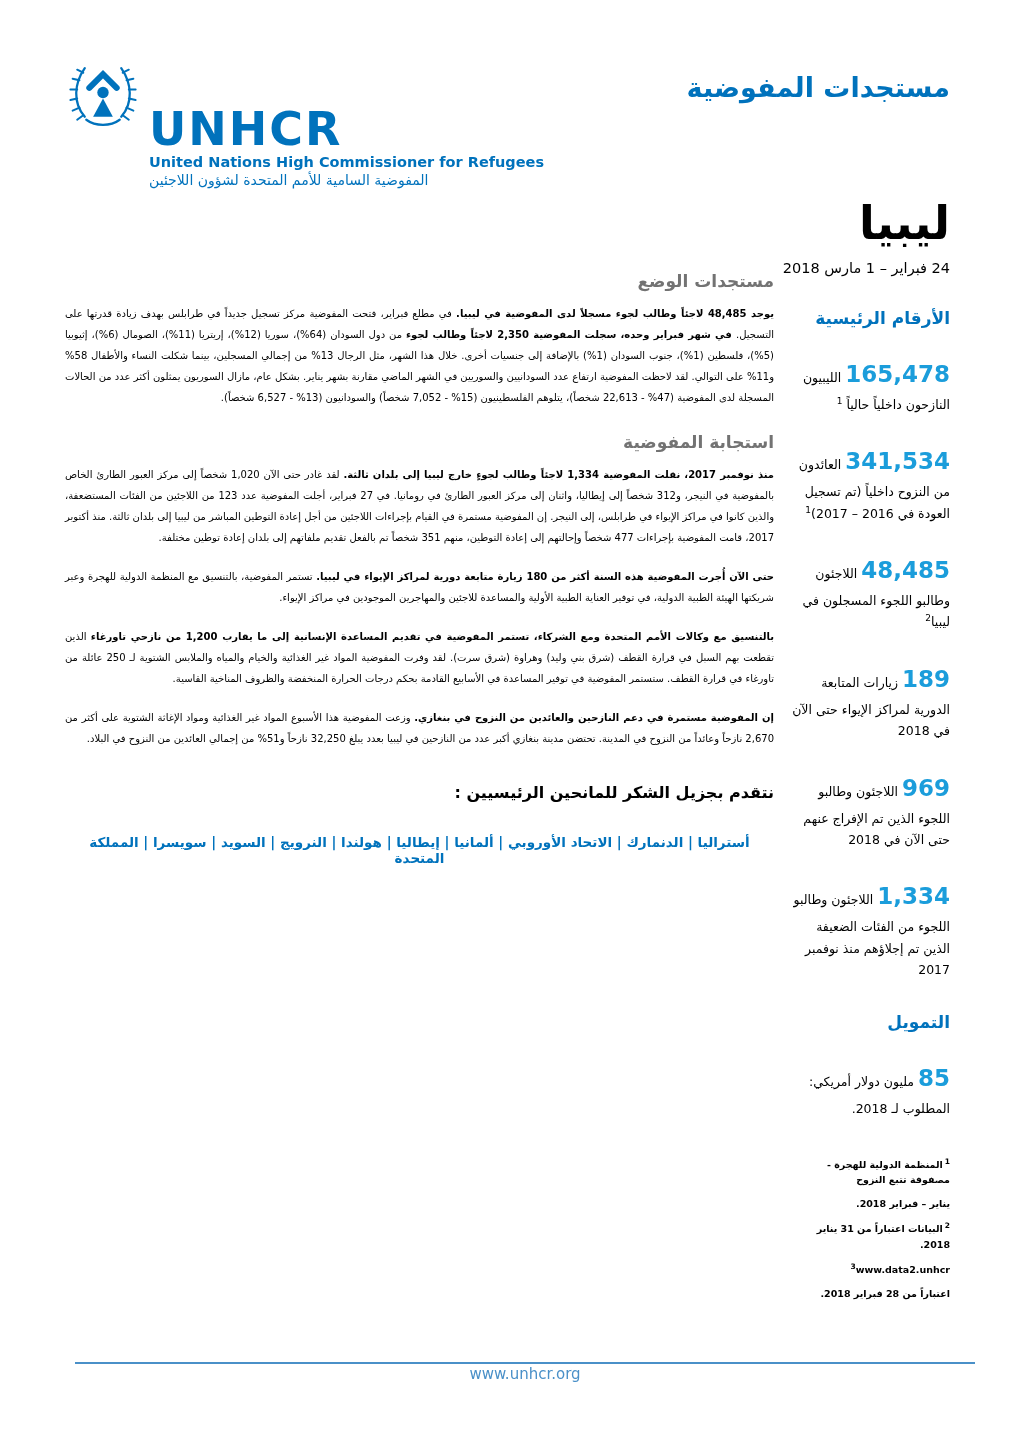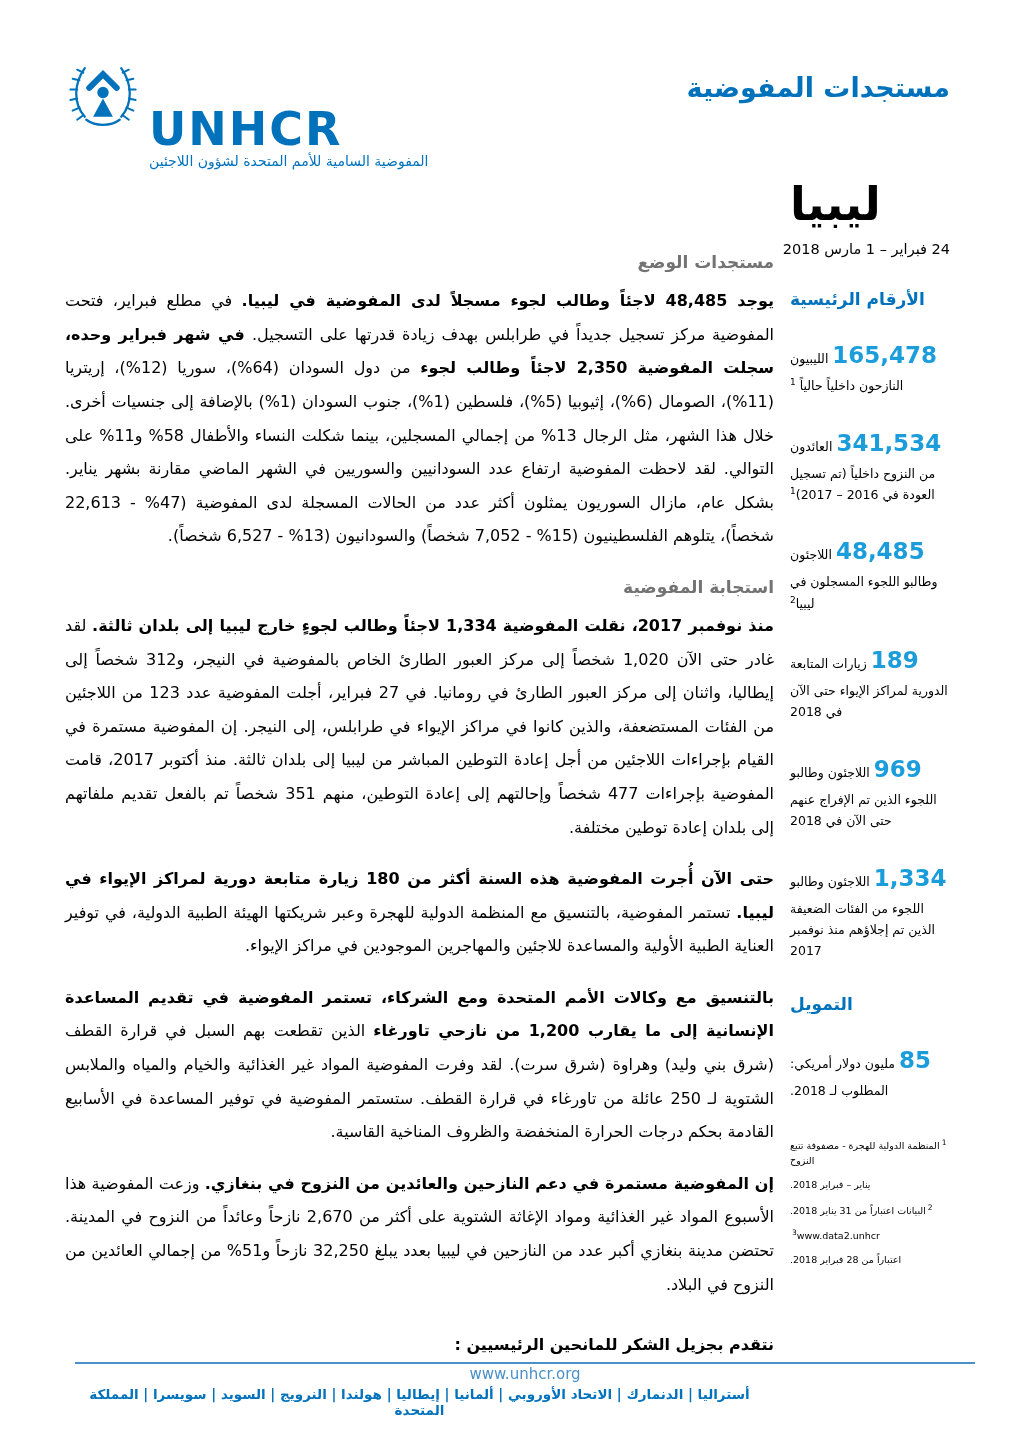--- a/index.html
+++ b/index.html
@@ -22,38 +22,38 @@
     color:#0072BC; font-weight:bold; font-size:27px;
     margin-top:16px; letter-spacing:0.5px;
   }
   .logo { display:flex; direction:ltr; align-items:flex-start; gap:8px; }
   .logo-text { padding-top:6px;margin-top:44px; }
   .logo-acronym { color:#0072BC; font-weight:bold; font-size:46px; line-height:1.0; letter-spacing:2px; }
   .logo-sub-en { color:#0072BC; font-weight:bold; font-size:14.5px; line-height:1.15; margin-top:2px; }
   .logo-sub-ar { color:#0072BC; font-size:14px; line-height:1.3; direction:rtl; text-align:left; }
   
   .columns { display:flex; gap:16px; margin-top:8px; }
-  .sidebar { width:160px; flex-shrink:0; text-align:left; }
+  .sidebar { width:160px; flex-shrink:0; text-align:right; }
   .main { flex:1; min-width:0; }
   
   .country-title { font-size:46px; font-weight:bold; line-height:1.15; }
   .report-date { font-size:14.5px; margin-top:10px; white-space:nowrap; }
   .side-heading { color:#0072BC; font-weight:bold; font-size:17px; margin-top:32px; }
   .figure { margin-top:27px; font-size:12.5px; line-height:1.7; }
   .fig-value { color:#1B9DDB; font-size:23px; font-weight:bold; letter-spacing:0.5px; }
   .figure sup { font-size:9px; }
   .footnotes { margin-top:36px; font-size:9.5px; line-height:1.6; }
-  .fn { margin-top:9px; }
+  .fn { margin-top:9px;font-weight:bold; }
   .fn sup { font-size:7.5px; margin-left:2px; }
   .fn-link { color:#000; text-decoration:none; }
   
   .section-heading { color:#737373; font-weight:bold; font-size:17px; margin-bottom:12px; }
   .first-heading { margin-top:74px; }
   .main p {
-    font-size:16px; line-height:2.1; text-align:justify;
+    font-size:10px; line-height:2.1; text-align:justify;
     margin-bottom:18px;
   }
   .main p b { font-weight:bold; }
   .section-heading + p { margin-top:2px; }
   .heading-gap { margin-top:24px; }
   .thanks-line { font-weight:bold; font-size:16px; margin-top:34px; text-align:right; }
   .donors-line {
     color:#0072BC; font-weight:bold; font-size:13.5px;
     text-align:center; margin-top:32px;
   }
@@ -88,20 +88,21 @@
 
             <path d="M32,42 L50,24 L68,42" stroke-width="8"></path>
           </g>
 
           <circle cx="50" cy="48" r="7.5" fill="#0072BC"></circle>
           <path d="M50,56 L37,80 L63,80 Z" fill="#0072BC"></path>
         </svg>
       </span>
       <div class="logo-text">
         <div class="logo-acronym">UNHCR</div>
+        <div class="logo-sub-en">United Nations High Commissioner for Refugees</div>
         <div class="logo-sub-ar">المفوضية السامية للأمم المتحدة لشؤون اللاجئين</div>
       </div>
     </div>
   </div>
 
   <div class="columns">
 
     <aside class="sidebar">
       <h1 class="country-title">ليبيا</h1>
       <div class="report-date">24 فبراير – 1 مارس 2018</div>

